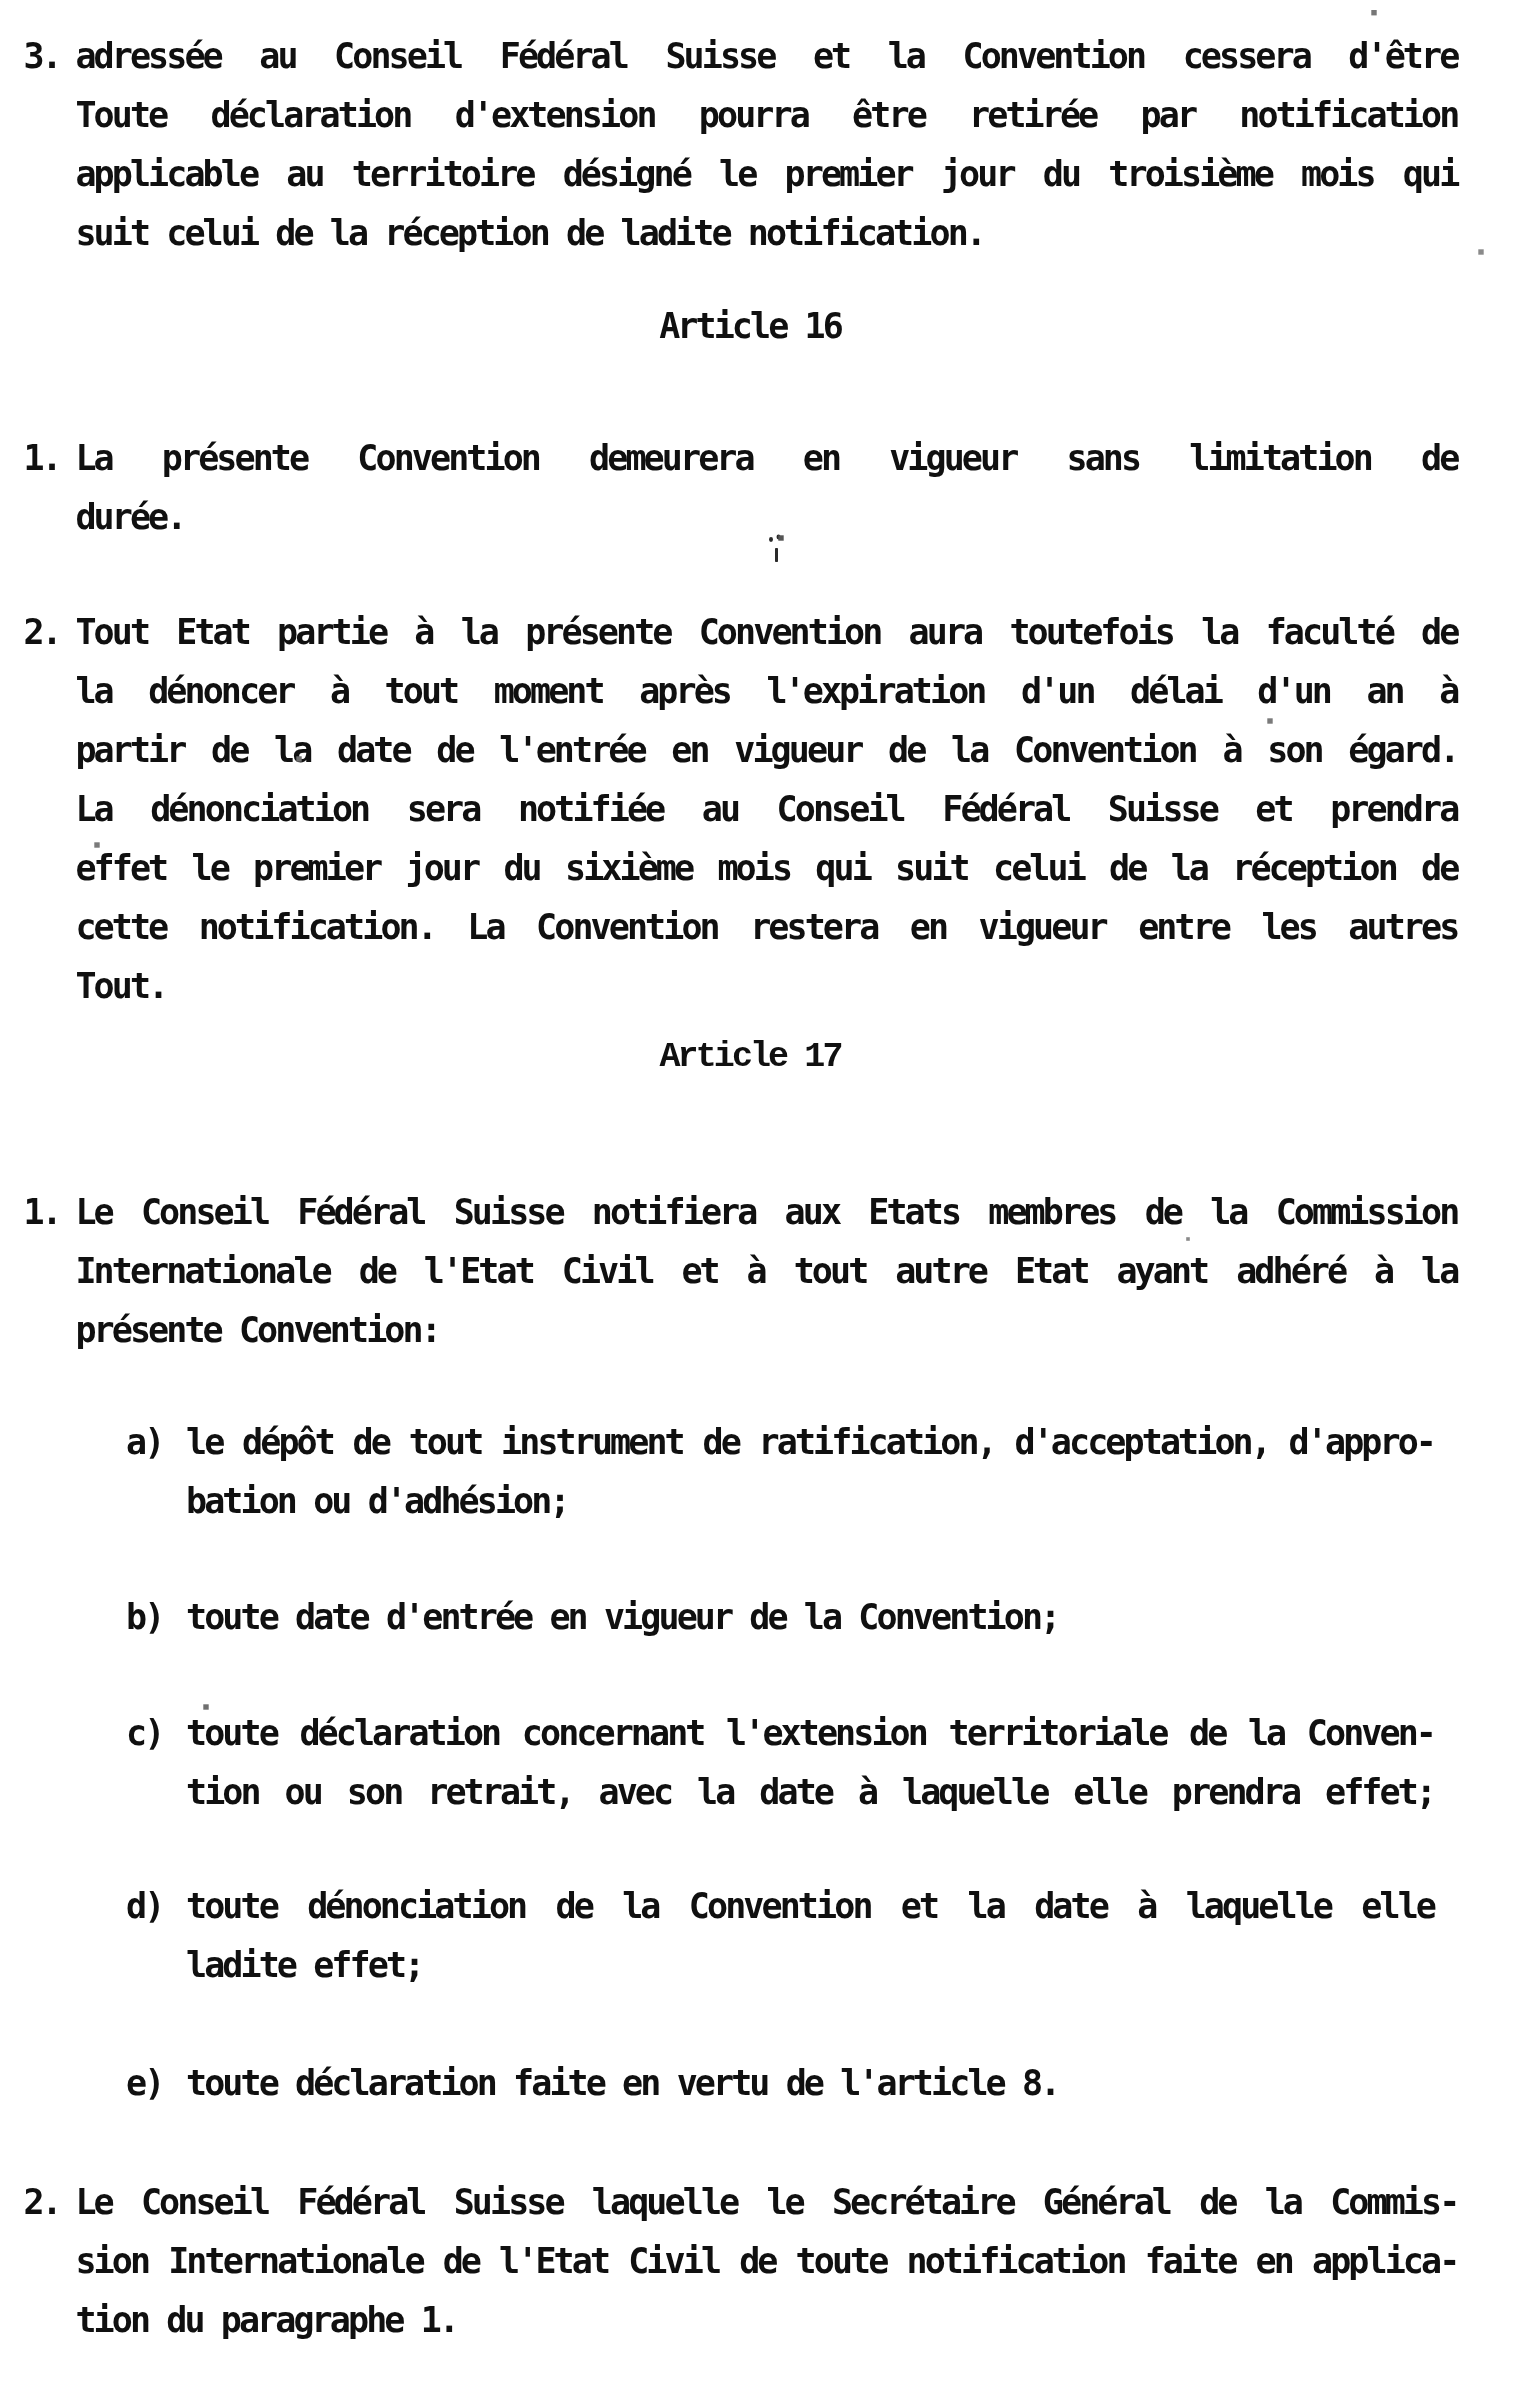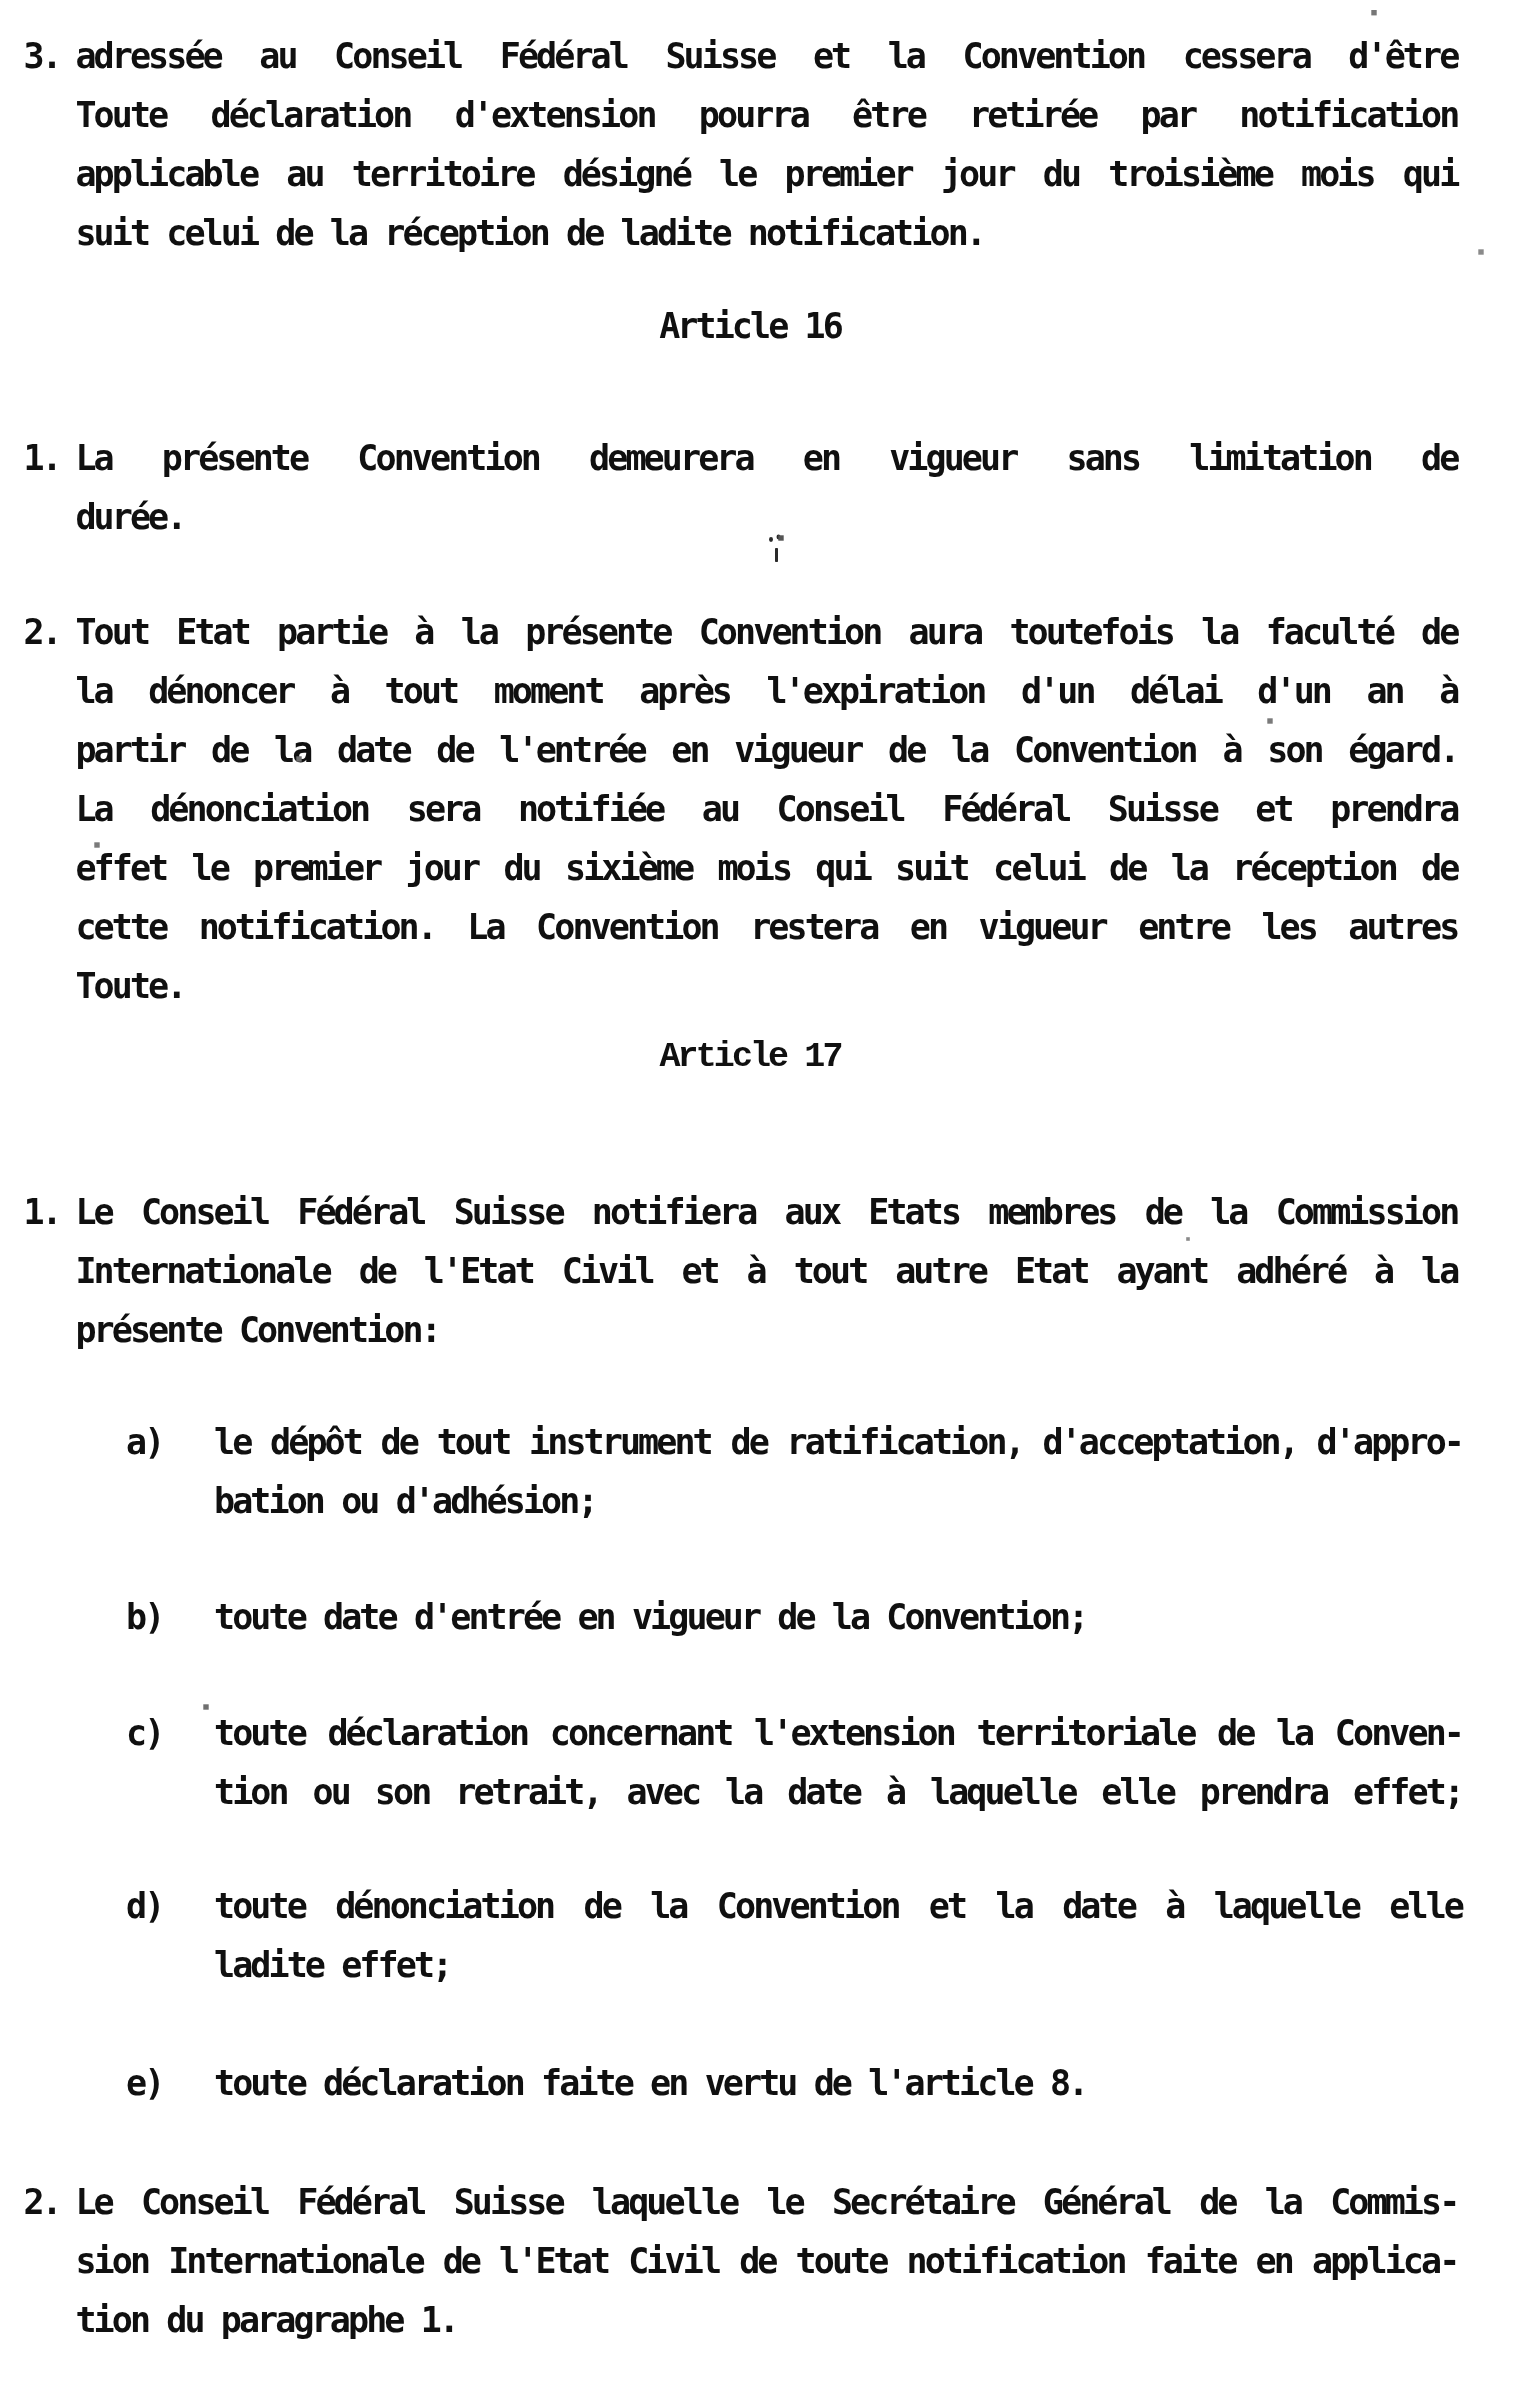--- a/index.html
+++ b/index.html
@@ -20,21 +20,21 @@
   .block{position:absolute;}
   
   .h{left:59px;width:1382px;text-align:center;}
   
   .p{left:23.4px;width:1433px;}
   .p > .num{position:absolute;left:0;top:0;}
   .p > .text{margin-left:52px;width:1382px;}
   
   .li{left:126px;width:1331px;}
   .li > .num{position:absolute;left:0;top:0;}
-  .li > .text{margin-left:88px;width:1248px;}
+  .li > .text{margin-left:60px;width:1248px;}
   .line{text-align:justify;text-align-last:left;white-space:normal;}
   .line.j{text-align-last:justify;}
   
   .artifact{position:absolute;left:775px;top:548px;width:3.3px;height:14.2px;background:#2a2a2a;border-radius:0.8px;}
   .artifact::before{
     content:"";position:absolute;left:-5.9px;top:-11px;width:4.2px;height:5px;border-radius:50%;
     background:#2a2a2a;box-shadow:7.5px -2.5px 0 0 #2a2a2a;
   }
   
   .specks{position:absolute;left:0;top:0;width:1.7px;height:1.7px;background:transparent;
@@ -73,21 +73,21 @@
       </div>
       <div class="block p" style="top: 603px;">
         <span class="num">2.</span>
         <div class="text">
           <div class="line j">Tout Etat partie à la présente Convention aura toutefois la faculté de</div>
           <div class="line j">la dénoncer à tout moment après l'expiration d'un délai d'un an à</div>
           <div class="line j">partir de la date de l'entrée en vigueur de la Convention à son égard.</div>
           <div class="line j">La dénonciation sera notifiée au Conseil Fédéral Suisse et prendra</div>
           <div class="line j">effet le premier jour du sixième mois qui suit celui de la réception de</div>
           <div class="line j">cette notification. La Convention restera en vigueur entre les autres</div>
-          <div class="line">Toute.</div>
+          <div class="line">Tout.</div>
         </div>
       </div>
       <div class="block h" style="top: 1028px; font-family: Liberation Mono, monospace;">Article 17</div>
       <div class="block p" style="top: 1183px;">
         <span class="num">1.</span>
         <div class="text">
           <div class="line j">Le Conseil Fédéral Suisse notifiera aux Etats membres de la Commission</div>
           <div class="line j">Internationale de l'Etat Civil et à tout autre Etat ayant adhéré à la</div>
           <div class="line">présente Convention:</div>
         </div>

